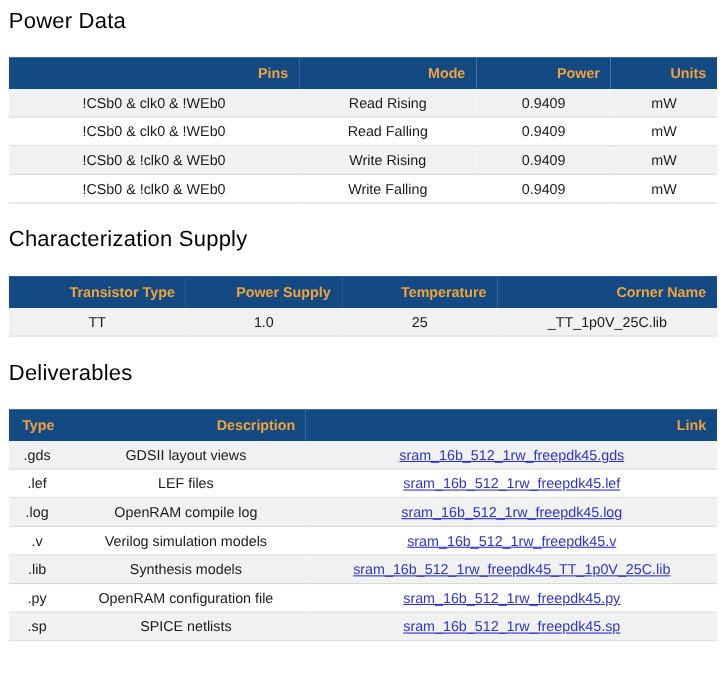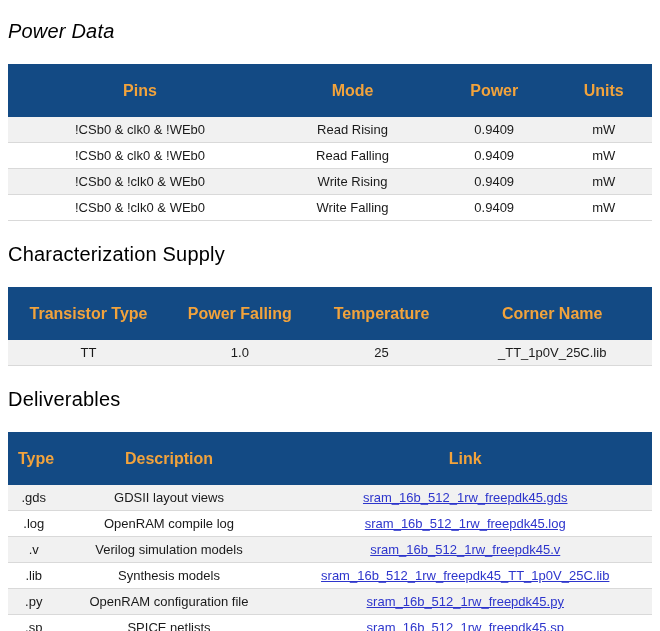--- a/index.html
+++ b/index.html
@@ -18,33 +18,33 @@
   }
   body { margin: 8px; width: 644px; }
   h2 {
     font-size: 20px;
     font-weight: normal;
     color: var(--heading-text);
     letter-spacing: 0.2px;
     margin: 22px 0 21px 0;
     line-height: 23px;
   }
-  section:first-of-type h2 { margin-top: 12px; font-style: italic; }
+  section:first-of-type h2 { margin-top: 0; }
   table {
     width: 100%;
     border-collapse: collapse;
     table-layout: fixed;
   }
   thead th {
     background: var(--header-bg);
     color: var(--header-text);
-    font-size: 16px;
+    font-size: 13px;
     font-weight: bold;
-    text-align: center;
-    padding: 19px 10px;
+    text-align: right;
+    padding: 7px 10px;
     line-height: 15px;
     white-space: nowrap;
   }
   tbody td {
     font-size: 13px;
     color: var(--cell-text);
     padding: 5px 10px;
     line-height: 15px;
     border-bottom: 1px solid var(--row-border);
     white-space: nowrap;
@@ -113,21 +113,21 @@
     <table>
         <colgroup>
           <col style="width: 25%;">
           <col style="width: 22%;">
           <col style="width: 22%;">
           <col style="width: 31%;">
         </colgroup>
         <thead>
           <tr>
             <th>Transistor Type</th>
-            <th>Power Falling</th>
+            <th>Power Supply</th>
             <th>Temperature</th>
             <th>Corner Name</th>
           </tr>
         </thead>
         <tbody>
           <tr>
             <td>TT</td>
             <td>1.0</td>
             <td>25</td>
             <td>_TT_1p0V_25C.lib</td>
@@ -151,20 +151,25 @@
             <th>Link</th>
           </tr>
         </thead>
         <tbody>
           <tr>
             <td>.gds</td>
             <td>GDSII layout views</td>
             <td><a href="#">sram_16b_512_1rw_freepdk45.gds</a></td>
           </tr>
           <tr>
+            <td>.lef</td>
+            <td>LEF files</td>
+            <td><a href="#">sram_16b_512_1rw_freepdk45.lef</a></td>
+          </tr>
+          <tr>
             <td>.log</td>
             <td>OpenRAM compile log</td>
             <td><a href="#">sram_16b_512_1rw_freepdk45.log</a></td>
           </tr>
           <tr>
             <td>.v</td>
             <td>Verilog simulation models</td>
             <td><a href="#">sram_16b_512_1rw_freepdk45.v</a></td>
           </tr>
           <tr>

